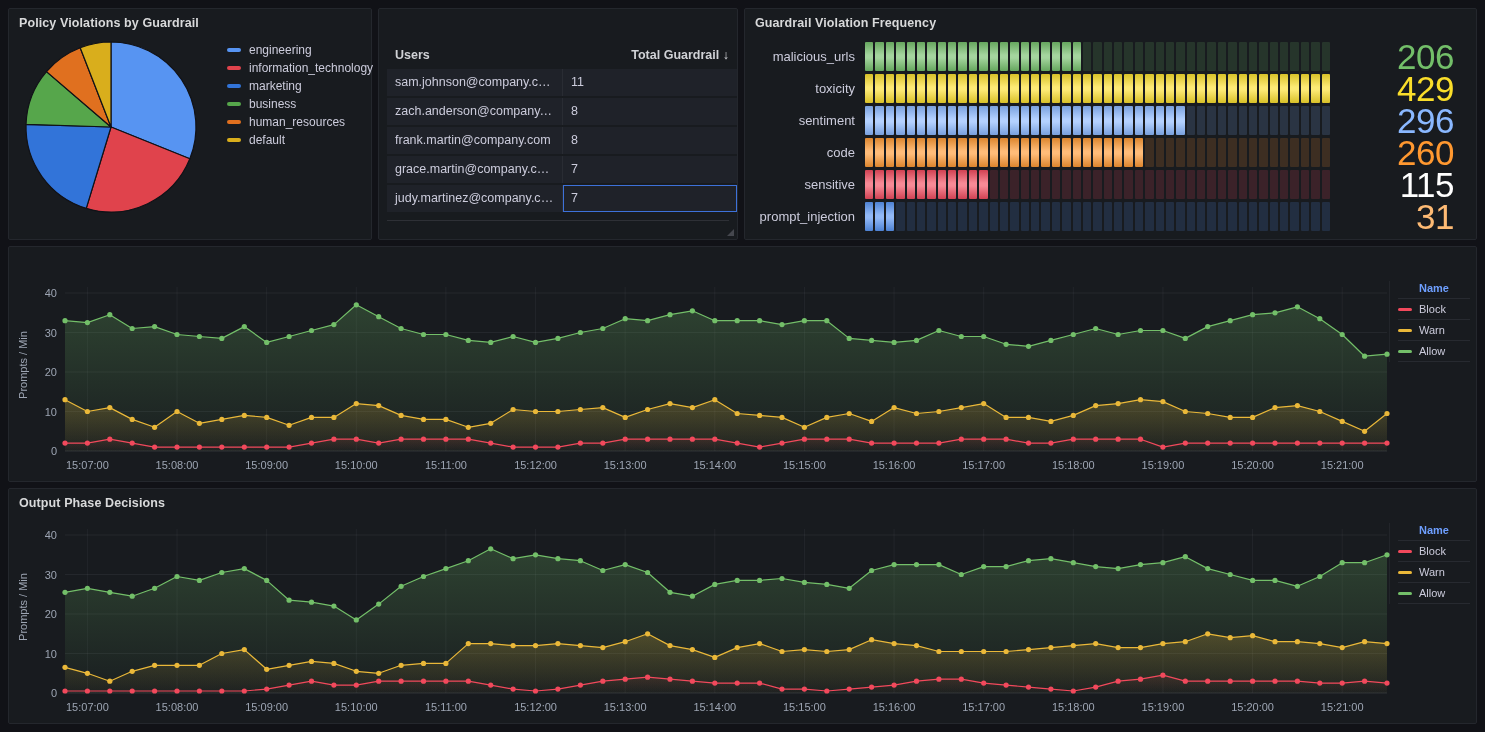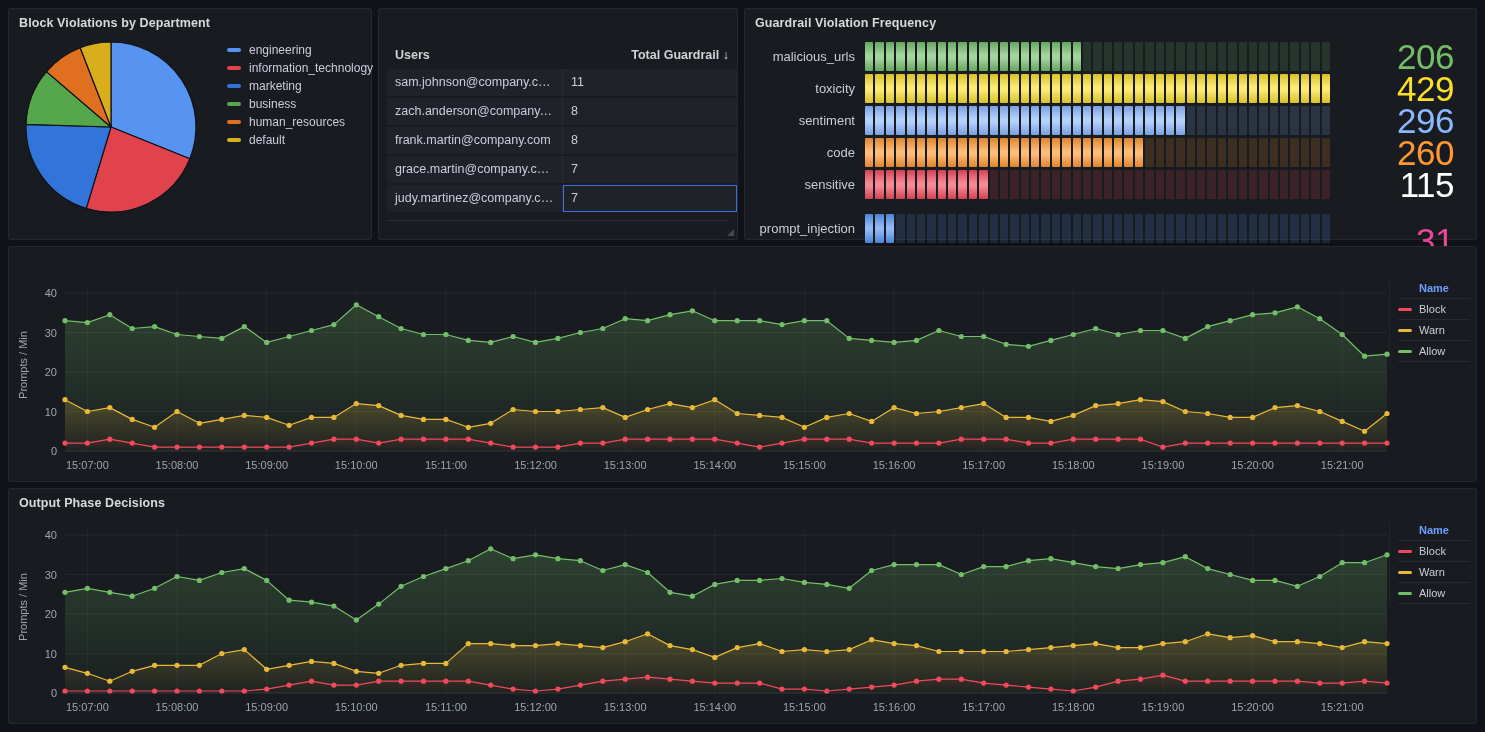--- a/index.html
+++ b/index.html
@@ -46,21 +46,21 @@
   .ts-legend-item{display:flex;align-items:center;gap:7px;padding:4px 0;border-bottom:1px solid rgba(204,204,220,.09);cursor:pointer;}
   .ts-swatch{width:14px;height:3px;border-radius:2px;flex:0 0 auto;}
 </style>
 </head>
 <body>
 
 <div class="dashboard">
 
   <section class="panel" style="left:8px;top:8px;width:364px;height:232px">
     <div class="panel-header">
-      <span class="panel-title">Block Violations by Department</span>
+      <span class="panel-title">Policy Violations by Guardrail</span>
     </div>
     <div class="pie-wrap">
       <svg id="pie-svg" width="176" height="176">
           <path d="M 88 88 L 88.00 3.00 A 85 85 0 0 1 166.83 119.79 Z" fill="#5794f2" stroke="#111217" stroke-width="1.2"></path>
           <path d="M 88 88 L 166.83 119.79 A 85 85 0 0 1 63.26 169.32 Z" fill="#e0434c" stroke="#111217" stroke-width="1.2"></path>
           <path d="M 88 88 L 63.26 169.32 A 85 85 0 0 1 3.04 85.33 Z" fill="#3274d9" stroke="#111217" stroke-width="1.2"></path>
           <path d="M 88 88 L 3.04 85.33 A 85 85 0 0 1 23.54 32.59 Z" fill="#56a64b" stroke="#111217" stroke-width="1.2"></path>
           <path d="M 88 88 L 23.54 32.59 A 85 85 0 0 1 57.21 8.77 Z" fill="#e0701f" stroke="#111217" stroke-width="1.2"></path>
           <path d="M 88 88 L 57.21 8.77 A 85 85 0 0 1 88.00 3.00 Z" fill="#d9ae1c" stroke="#111217" stroke-width="1.2"></path>
         </svg>
@@ -428,21 +428,21 @@
             <div class="gauge-cell" style="background: rgba(87, 148, 242, 0.16);"></div>
             <div class="gauge-cell" style="background: rgba(87, 148, 242, 0.16);"></div>
             <div class="gauge-cell" style="background: rgba(87, 148, 242, 0.16);"></div>
             <div class="gauge-cell" style="background: rgba(87, 148, 242, 0.16);"></div>
             <div class="gauge-cell" style="background: rgba(87, 148, 242, 0.16);"></div>
             <div class="gauge-cell" style="background: rgba(87, 148, 242, 0.16);"></div>
             <div class="gauge-cell" style="background: rgba(87, 148, 242, 0.16);"></div>
             <div class="gauge-cell" style="background: rgba(87, 148, 242, 0.16);"></div>
             <div class="gauge-cell" style="background: rgba(87, 148, 242, 0.16);"></div>
           </div>
-          <div class="gauge-value" style="color: #ec4899; margin-top: 24px;">31</div>
+          <div class="gauge-value" style="color: #fdba74;">31</div>
         </div>
       </div>
   </section>
 
   <section class="panel" style="left:8px;top:246px;width:1469px;height:236px">
     <div class="ts-body">
       <div class="ts-ylabel">Prompts / Min</div>
       <svg id="ts-input" width="1390" height="206">
           <defs>
             <linearGradient id="ts-input-g-Allow" gradientUnits="userSpaceOnUse" x1="0" y1="31.849999999999994" x2="0" y2="178">

